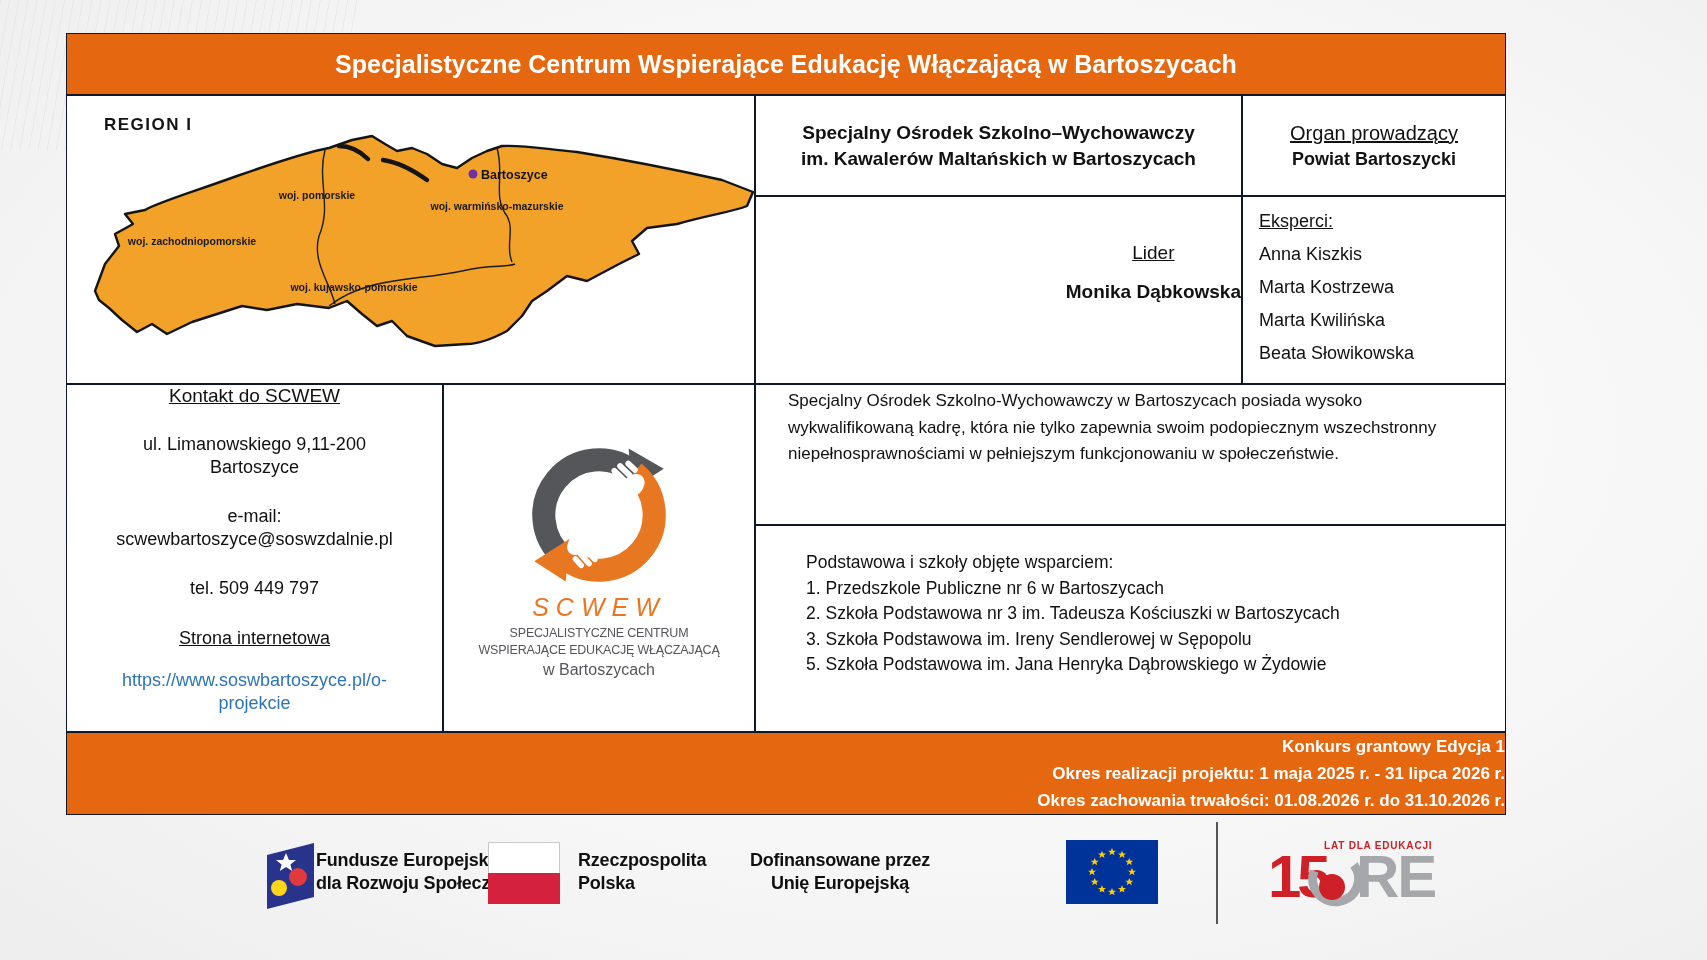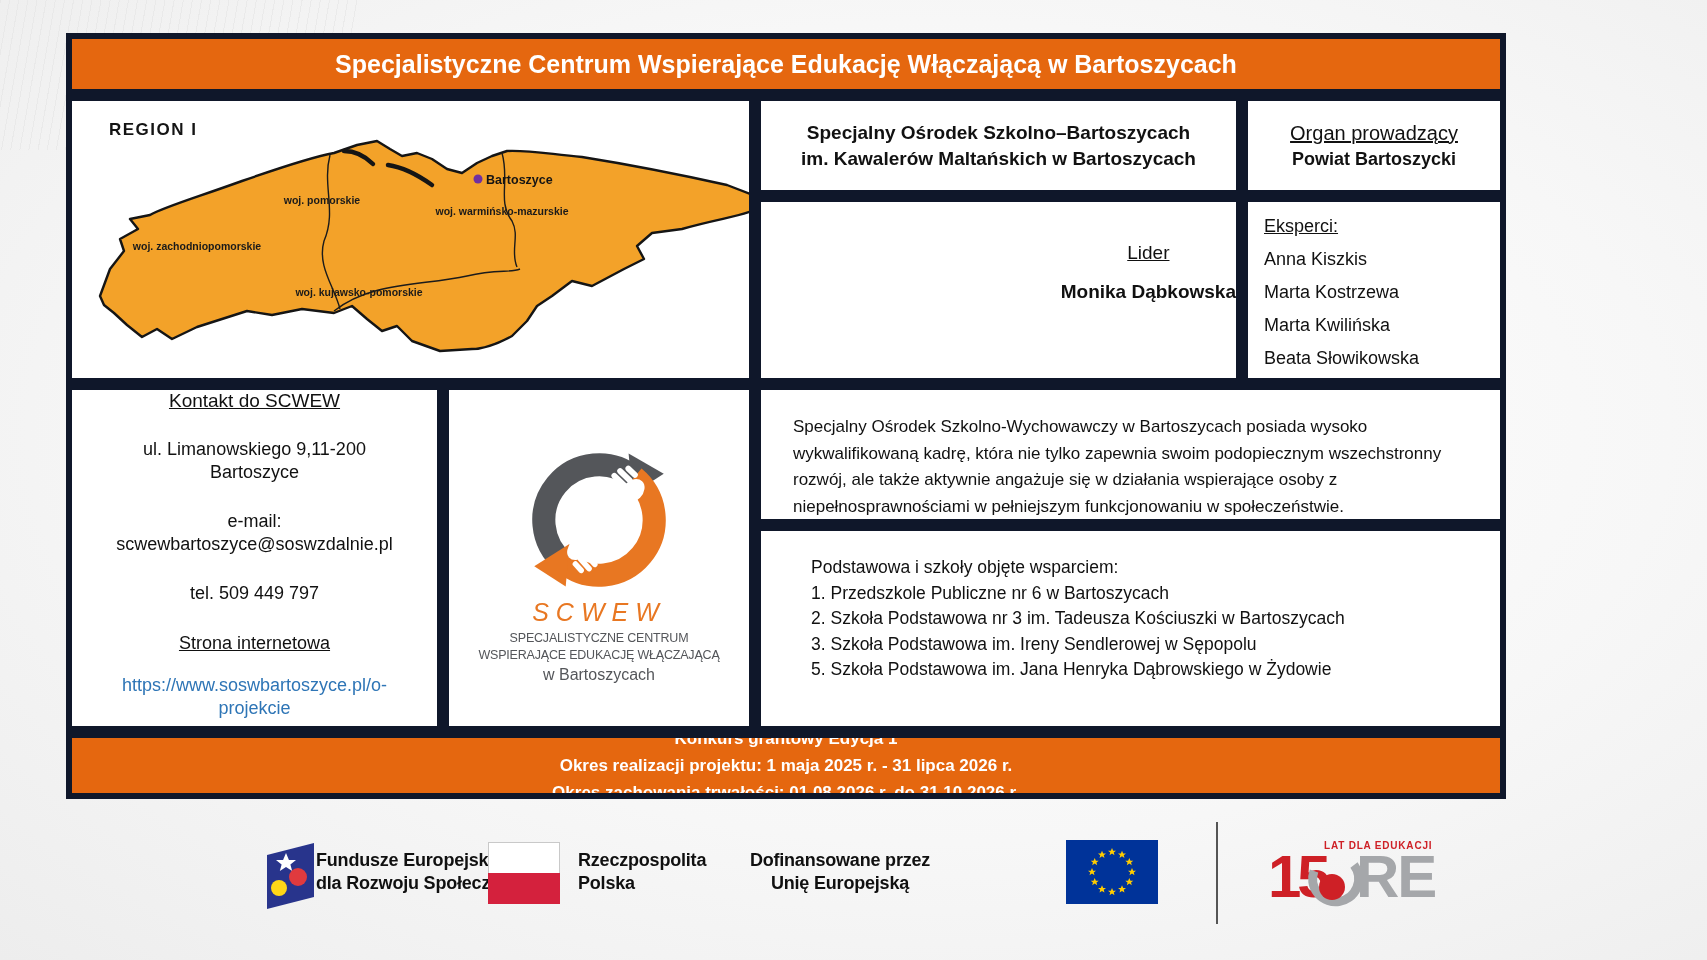--- a/index.html
+++ b/index.html
@@ -9,21 +9,21 @@
     background: radial-gradient(ellipse at 55% 45%, #ffffff 0%, #f7f7f7 55%, #ededed 100%);
     position:relative; color:#111;
   }
   .bg-tex { position:absolute; pointer-events:none; opacity:.55; }
   .bg-tex1 { left:0; top:0; width:360px; height:150px;
     background:repeating-linear-gradient(100deg, #e3e3e3 0 1px, transparent 1px 9px); }
   .bg-tex2 { left:240px; top:300px; width:520px; height:280px; transform:rotate(-7deg); opacity:.35;
     background:repeating-linear-gradient(115deg, #e6e6e6 0 1px, transparent 1px 11px); }
 
   .sheet { position:absolute; left:66px; top:33px; width:1440px; height:782px; }
-  .cell { position:absolute; background:#fff; border:6px solid #0f172a; overflow:hidden; }
+  .cell { position:absolute; background:#fff; border:1px solid #0f172a; overflow:hidden; }
 
   .bar { background:#E5670F; display:flex; flex-direction:column; align-items:center; justify-content:center; }
   .header-bar { left:0; top:0; width:1440px; height:62px; }
   .header-bar .t { color:#fff; font-size:25px; font-weight:bold; }
 
   .map-cell   { left:0;    top:62px;  width:689px; height:289px; }
   .inst-top   { left:689px; top:62px; width:487px; height:101px; display:flex; flex-direction:column; align-items:center; justify-content:center; text-align:center; }
   .inst-top .l { font-size:19px; font-weight:bold; line-height:26px; }
   .inst-bot   { left:689px; top:163px; width:487px; height:188px; display:flex; flex-direction:column; align-items:flex-end; justify-content:center; text-align:center; }
   .inst-bot .inner { transform:translateY(-18px); }
@@ -41,26 +41,26 @@
   .contact .blk { font-size:18px; line-height:23px; margin-bottom:26px; }
   .contact .phone { margin-bottom:28px; }
   .contact .weblbl { font-size:18px; text-decoration:underline; margin-bottom:20px; }
   .contact .link { display:block; color:#2E75B6; font-size:18px; line-height:23px; text-decoration:none; cursor:pointer; }
 
   .logo-cell  { left:377px; top:351px; width:312px; height:348px; display:flex; flex-direction:column; align-items:center; justify-content:flex-start; padding-top:56px; }
   .scwew-word { color:#E87722; font-weight:normal; font-style:italic; font-size:25px; letter-spacing:7px; margin-top:4px; }
   .scwew-sub  { color:#54565A; font-size:12.5px; line-height:17px; text-align:center; letter-spacing:-0.2px; margin-top:3px; }
   .scwew-sub3 { color:#54565A; font-size:16px; text-align:center; margin-top:2px; }
 
-  .desc-cell  { left:689px; top:351px; width:751px; height:141px; padding:24px 20px 0 32px; }
+  .desc-cell  { left:689px; top:351px; width:751px; height:141px; padding:3px 20px 0 32px; }
   .desc-cell .ln { font-size:17px; line-height:26.5px; }
   .schools-cell { left:689px; top:492px; width:751px; height:207px; padding:24px 16px 0 50px; }
   .schools-cell .ln { font-size:17.5px; line-height:25.5px; }
 
-  .project-bar { left:0; top:699px; width:1440px; height:67px; }
+  .project-bar { left:0; top:699px; width:1440px; height:83px;align-items:flex-end; }
   .project-bar .ln { color:#fff; font-weight:bold; font-size:17px; line-height:27px; text-align:center; }
 
   .footer { position:absolute; left:0; top:815px; width:1707px; height:145px; }
   .flogo { position:absolute; }
   .ftext { position:absolute; font-size:18px; font-weight:bold; line-height:23px; letter-spacing:-0.2px; color:#101010; }
   .fe-flag { left:262px; top:24px; }
   .fe-text { left:316px; top:34px; }
   .pl-flag { left:488px; top:27px; width:72px; height:62px; }
   .pl-flag .w { height:31px; background:#fff; border:1px solid #c9c9c9; border-bottom:none; }
   .pl-flag .r { height:31px; background:#D4213D; }
@@ -103,21 +103,21 @@
       <text x="250" y="103" font-size="10.5" font-weight="bold" text-anchor="middle" fill="#1a1a1a">woj. pomorskie</text>
       <text x="125" y="149" font-size="10.5" font-weight="bold" text-anchor="middle" fill="#1a1a1a">woj. zachodniopomorskie</text>
       <text x="287" y="195" font-size="10.5" font-weight="bold" text-anchor="middle" fill="#1a1a1a">woj. kujawsko-pomorskie</text>
       <text x="430" y="114" font-size="10.5" font-weight="bold" text-anchor="middle" fill="#1a1a1a">woj. warmińsko-mazurskie</text>
       <circle cx="406" cy="78" r="4.5" fill="#7030A0"></circle>
       <text x="414" y="83" font-size="12.5" font-weight="bold" fill="#141414">Bartoszyce</text>
     </svg>
   </div>
 
   <div class="cell inst-top">
-    <div class="l">Specjalny Ośrodek Szkolno–Bartoszycach</div>
+    <div class="l">Specjalny Ośrodek Szkolno–Wychowawczy</div>
     <div class="l">im. Kawalerów Maltańskich w Bartoszycach</div>
   </div>
 
   <div class="cell inst-bot">
     <div class="inner">
       <div class="lider-lbl">Lider</div>
       <div class="lider-name">Monika Dąbkowska</div>
     </div>
   </div>
 
@@ -177,21 +177,20 @@
     <div class="scwew-sub">
       <div>SPECJALISTYCZNE CENTRUM</div>
       <div>WSPIERAJĄCE EDUKACJĘ WŁĄCZAJĄCĄ</div>
     </div>
     <div class="scwew-sub3">w Bartoszycach</div>
   </div>
 
   <div class="cell desc-cell">
     <div class="ln">Specjalny Ośrodek Szkolno-Wychowawczy w Bartoszycach posiada wysoko</div>
     <div class="ln">wykwalifikowaną kadrę, która nie tylko zapewnia swoim podopiecznym wszechstronny</div>
-    <div class="ln">rozwój, ale także aktywnie angażuje się w działania wspierające osoby z</div>
     <div class="ln">niepełnosprawnościami w pełniejszym funkcjonowaniu w społeczeństwie.</div>
   </div>
 
   <div class="cell schools-cell">
     <div class="ln">Podstawowa i szkoły objęte wsparciem:</div>
     <div class="ln">1. Przedszkole Publiczne nr 6 w Bartoszycach</div>
     <div class="ln">2. Szkoła Podstawowa nr 3 im. Tadeusza Kościuszki w Bartoszycach</div>
     <div class="ln">3. Szkoła Podstawowa im. Ireny Sendlerowej w Sępopolu</div>
     <div class="ln">5. Szkoła Podstawowa im. Jana Henryka Dąbrowskiego w Żydowie</div>
   </div>

